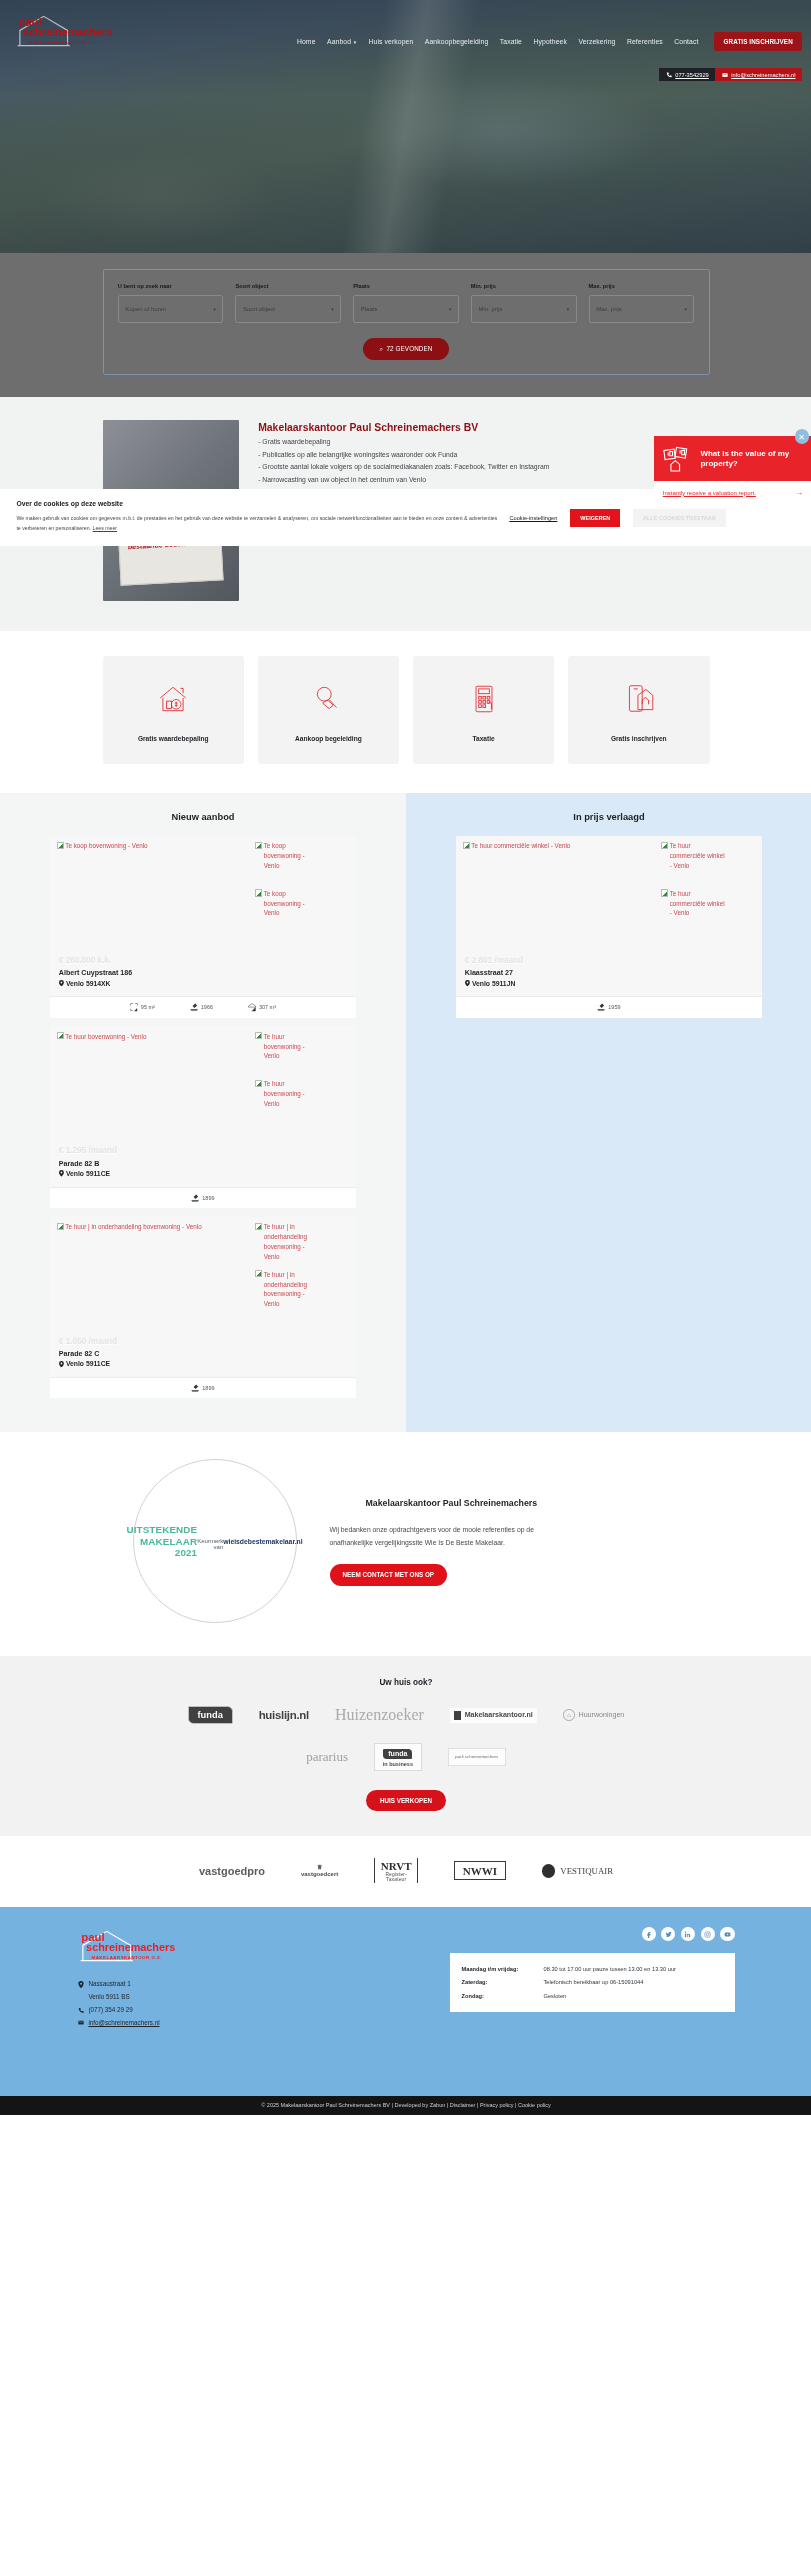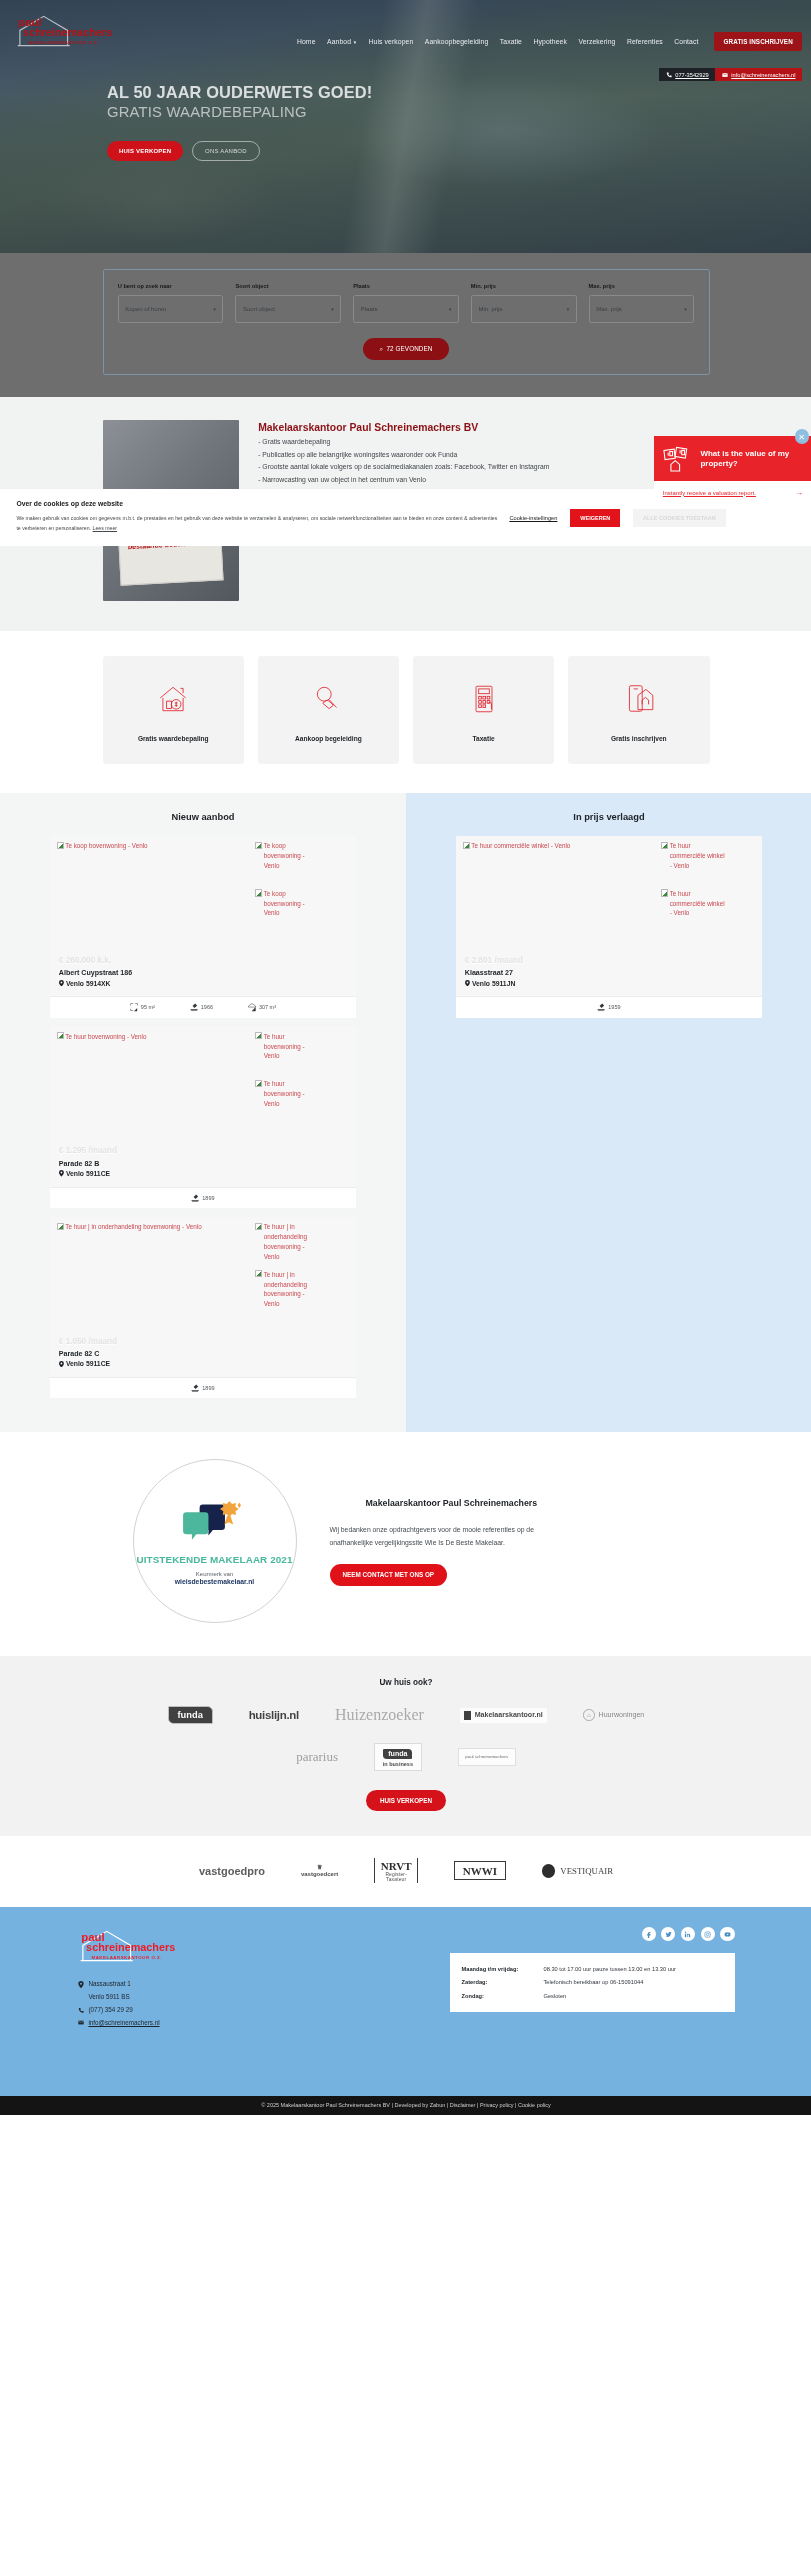--- a/index.html
+++ b/index.html
@@ -169,39 +169,39 @@
     padding: 6px 0; border-top: 0.5px solid #ececec;
   }
   .meta .m { display: flex; align-items: center; gap: 2.7px; font-size: 5.5px; color: #53585d; }
   .meta .m svg { width: 8.2px; height: 8.2px; fill: #33383d; }
 
   
   .award { background: #fff; padding: 27px 0 33px; }
   .award-inner { width: 547px; margin: 0 auto; display: flex; align-items: center; gap: 33px; }
   .badge {
     width: 164px; height: 164px; border-radius: 50%; border: 0.5px solid #d2d2d2;
-    display: flex; flex-direction: column; align-items: center; justify-content: center;
+    display: flex; flex-direction: row; align-items: center; justify-content: center;
     flex: none; text-align: right;
   }
   .badge .bubbles { position: relative; width: 65px; height: 48px; margin-bottom: 8.8px; }
   .badge .bt { font-size: 9.9px; font-weight: 700; color: #45b99a; line-height: 1.15; letter-spacing: 0.1px; }
   .badge .bs { font-size: 6px; color: #5a6066; margin-top: 4.9px; }
   .badge .bl { font-size: 6.8px; font-weight: 700; color: #1f3864; margin-top: 1.1px; }
   .award-txt { flex: 1; }
   .award-txt h4 { font-size: 8.8px; font-weight: 700; line-height: 1.45; color: #1e2226; padding-left: 36px; }
   .award-txt p { font-size: 6.8px; line-height: 1.85; color: #454a4f; margin-top: 14.2px; max-width: 213px; }
   .award-btn {
     margin-top: 15.3px; background: #e01119; color: #fff; border: none; border-radius: 12px;
     padding: 7.1px 13px; font-size: 6.3px; font-weight: 600; cursor: pointer;
   }
 
   
   .partners { background: #f2f2f2; padding: 22px 0 25px; }
   .partners h3 { text-align: center; font-size: 8.2px; font-weight: 700; color: #1e2226; }
-  .prow { display: flex; align-items: center; justify-content: center; gap: 36px; margin-top: 18.6px; }
+  .prow { display: flex; align-items: center; justify-content: center; gap: 26px; margin-top: 18.6px; }
   .plogo { filter: grayscale(1); opacity: .82; }
   .funda { background:#1b1b1b;color:#fff;font-size:9.3px;font-weight:700;padding:3.3px 8.8px;border-radius:1.6px 5.5px 1.6px 5.5px;border:1.6px solid #b4b4b4; }
   .huislijn { font-size:11.5px;font-weight:800;color:#1b1b1b;letter-spacing:-0.3px; }
   .huizen { font-size:16px;color:#9a9a9a;font-family:"Liberation Serif",serif; }
   .woonplein { background:#fff;padding:2.7px 4.4px;font-size:7.1px;font-weight:700;color:#1b1b1b;display:flex;gap:3.3px;align-items:center; }
   .woonplein .sq{width:7.1px;height:9.3px;background:#1b1b1b;}
   .huurw { display:flex;align-items:center;gap:3.8px;font-size:7.1px;color:#6f6f6f; }
   .huurw .hh{width:11.5px;height:11.5px;border:0.8px solid #9a9a9a;border-radius:50%;display:flex;align-items:center;justify-content:center;font-size:6px;}
   .pararius { font-size:13px;color:#8d8d8d;font-family:"Liberation Serif",serif; }
   .fundabiz { background:#fff;border:0.5px solid #d6d6d6;padding:3.8px 7.7px;text-align:center; }
@@ -317,28 +317,20 @@
         <a class="pill red" href="#">
           <svg viewBox="0 0 16 16">
               <path d="M1 3h14v10H1z" fill="#fff"></path>
               <path d="M1 3l7 5 7-5" fill="none" stroke="#b31217" stroke-width="1.4"></path>
             </svg>
           <span>info@schreinemachers.nl</span>
         </a>
       </div>
     </div>
 
-    <div class="hero-body">
-      <h1>AL 50 JAAR OUDERWETS GOED!</h1>
-      <h2>GRATIS WAARDEBEPALING</h2>
-      <div class="hero-btns">
-        <button class="btn-red">HUIS VERKOPEN</button>
-        <button class="btn-ghost">ONS AANBOD</button>
-      </div>
-    </div>
   </div>
 
   <div class="searchwrap">
     <div class="searchbox">
       <div class="fields">
         <div class="field">
           <label>U bent op zoek naar</label>
           <div class="selectish">
             <span>Kopen of huren</span>
             <span class="arr">▼</span>

